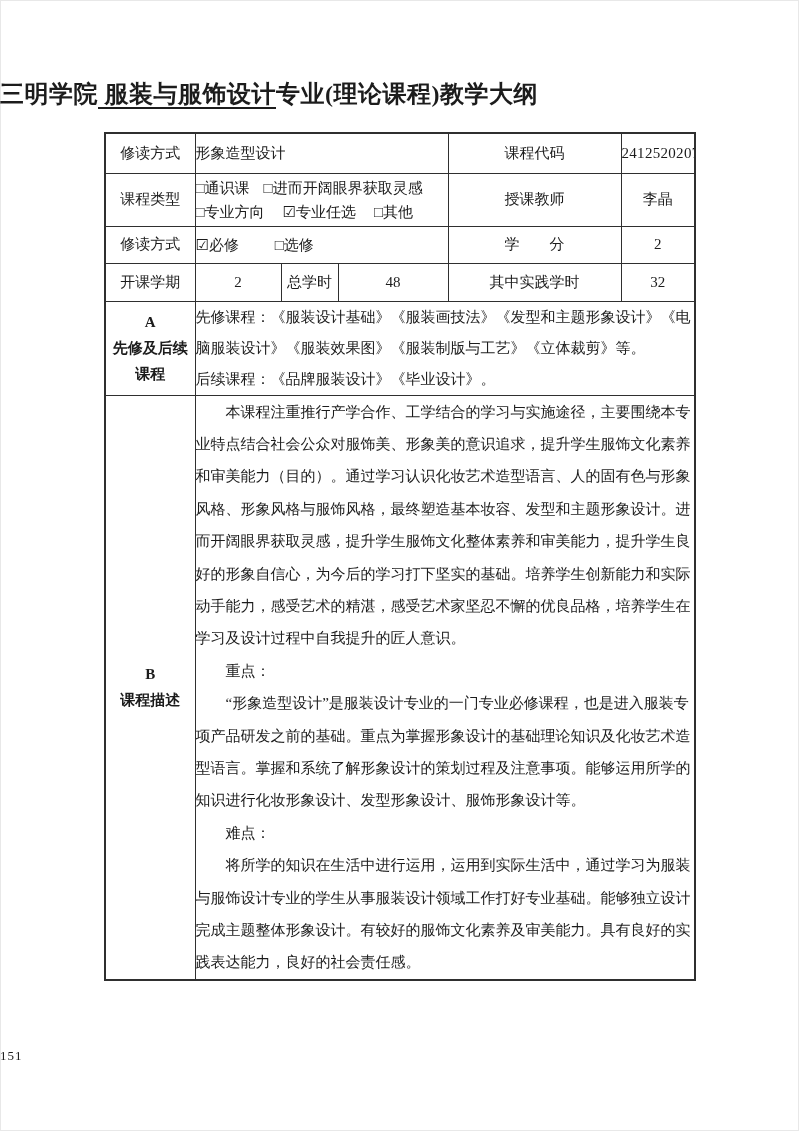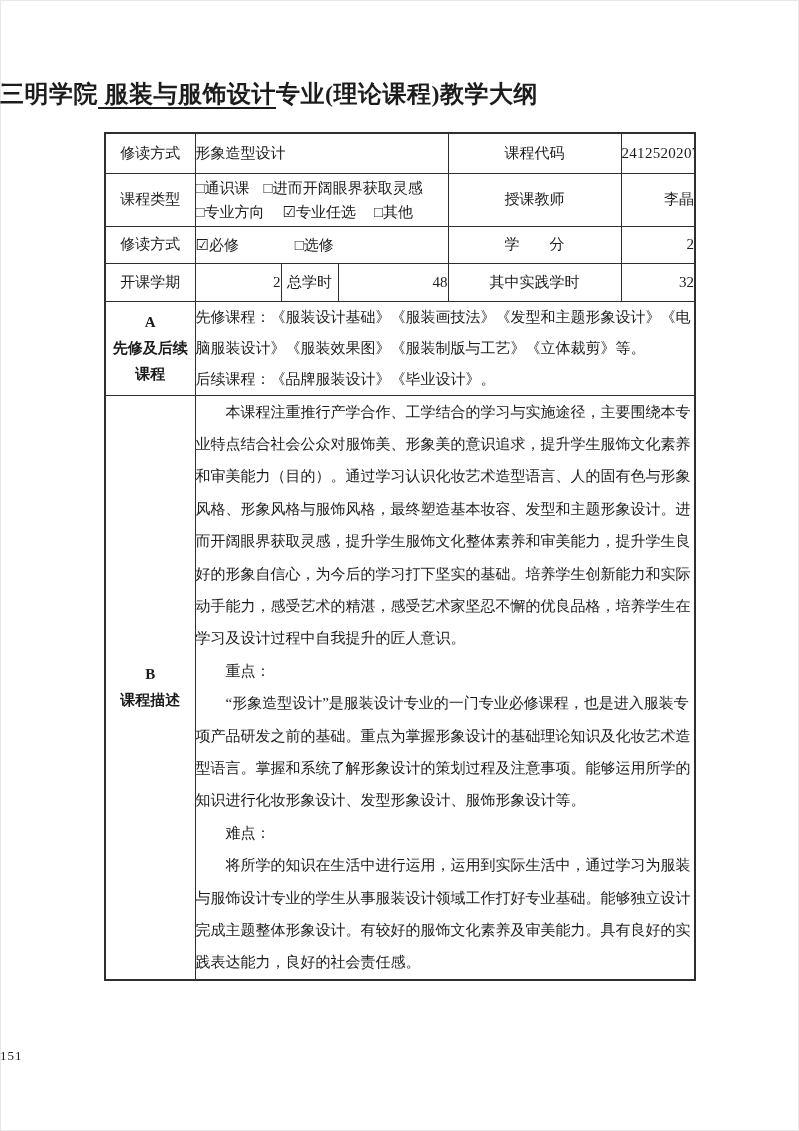--- a/index.html
+++ b/index.html
@@ -29,35 +29,35 @@
   }
   table.syllabus td {
     border:1px solid #2f2f2f;
     font-size:15px;
     padding:0;
     vertical-align:middle;
     overflow:hidden;
   }
   td.lab { text-align:center; }
   td.bold-lab { text-align:center; font-weight:bold; line-height:26px; }
-  td.ctr { text-align:right; }
+  td.ctr { text-align:center; }
   td.val-left { text-align:left; padding-left:18px;font-family:Liberation Serif, serif; }
   td.code-cell {
     vertical-align:top; text-align:left;
     font-size:12.5px; line-height:14px;
     letter-spacing:0.3px; padding-top:1px;
   }
   .two-line { line-height:26px; }
   .check-cell { padding:3px 0 3px 8px; line-height:24px; }
   .check-row { display:flex; }
   .check-row .opt { white-space:nowrap; }
   .cr1 .opt + .opt { margin-left:14px; }
   .cr2 .opt + .opt { margin-left:18px; }
   .mode-cell { padding-left:34px; }
-  .mode-cell .opt + .opt { margin-left:52px; }
+  .mode-cell .opt + .opt { margin-left:32px; }
   td.text-cell {
     vertical-align:top;
     text-align:left;
     padding:6px 8px 0 8px;
     font-size:14.5px;
   }
   td.text-a { line-height:31px; }
   td.text-b { line-height:32.4px; padding-top:3px; }
   td.text-cell p { margin:0; }
   td.text-cell p.ind { text-indent:2em; }

